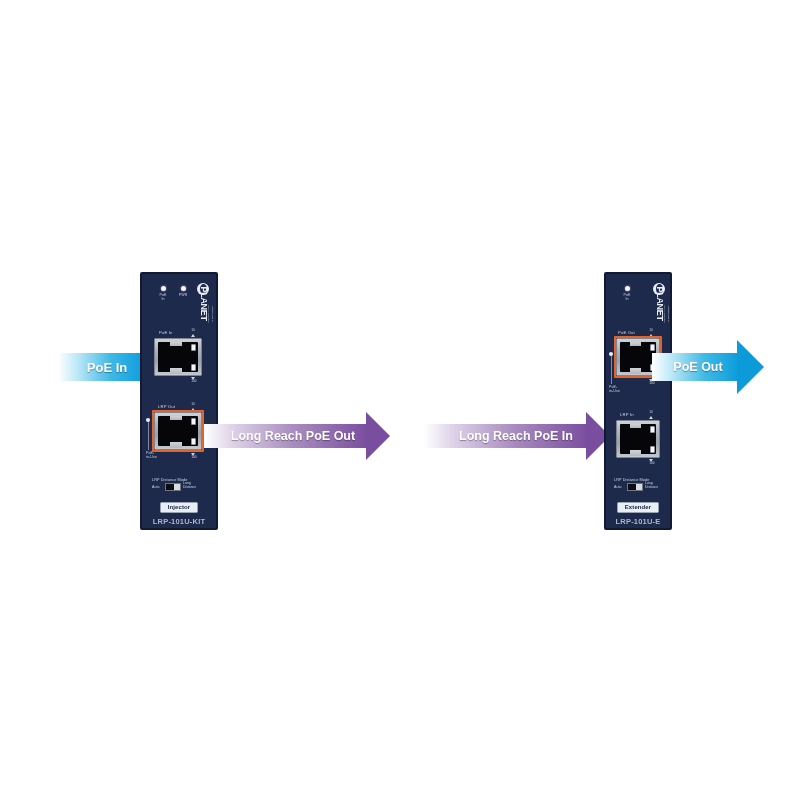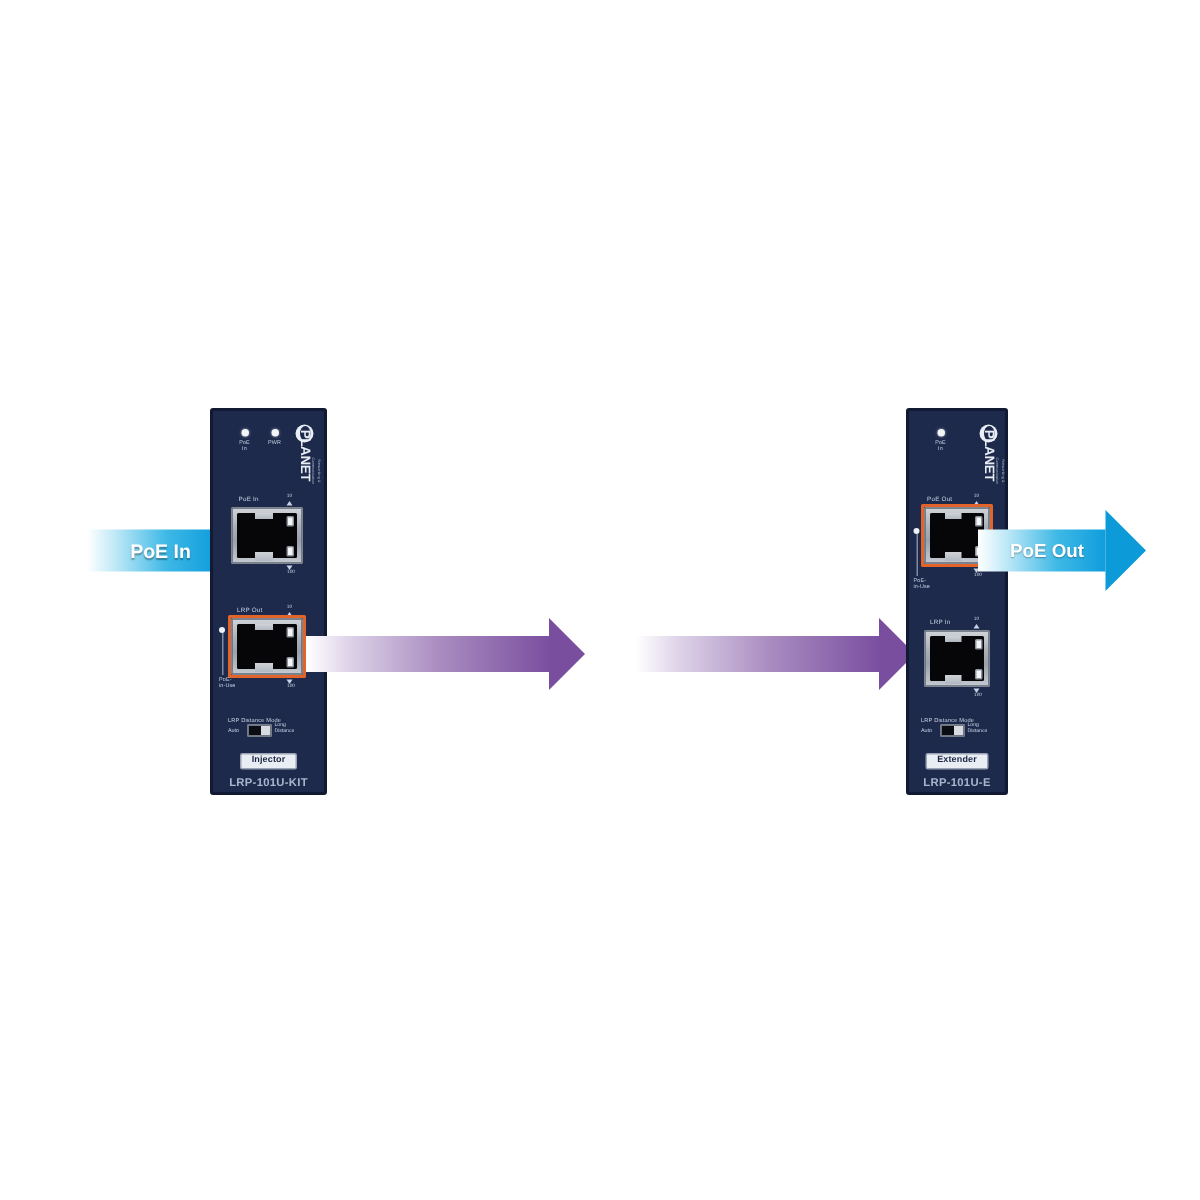--- a/index.html
+++ b/index.html
@@ -297,25 +297,27 @@
     </div>
 
     <div class="role-plate" style="left:18px;top:228px;width:38px;height:11px;">Injector</div>
 
     <div class="model-name" style="left:0;top:243px;width:74px;">LRP-101U-KIT</div>
   </div>
 
   <div class="arrow arrow-purple" style="left:204px;top:412px;width:186px;height:48px;">
     <div class="arrow-body" style="width:162px;top:12px;height:24px;"></div>
     <div class="arrow-head" style="left:162px;"></div>
+    <div class="arrow-label" style="left:14px;width:150px;font-size:12.5px;">Long Reach PoE Out</div>
   </div>
 
   <div class="arrow arrow-purple" style="left:424px;top:412px;width:186px;height:48px;">
     <div class="arrow-body" style="width:162px;top:12px;height:24px;"></div>
     <div class="arrow-head" style="left:162px;"></div>
+    <div class="arrow-label" style="left:22px;width:140px;font-size:12.5px;">Long Reach PoE In</div>
   </div>
 
   <div class="device dev-right">
 
     <div class="led-row" style="left:12px;top:12px;">
       <div class="led-cell" style="width:18px;">
         <span class="led-dot"></span>
         <span class="led-label">PoE
 In</span>
       </div>

